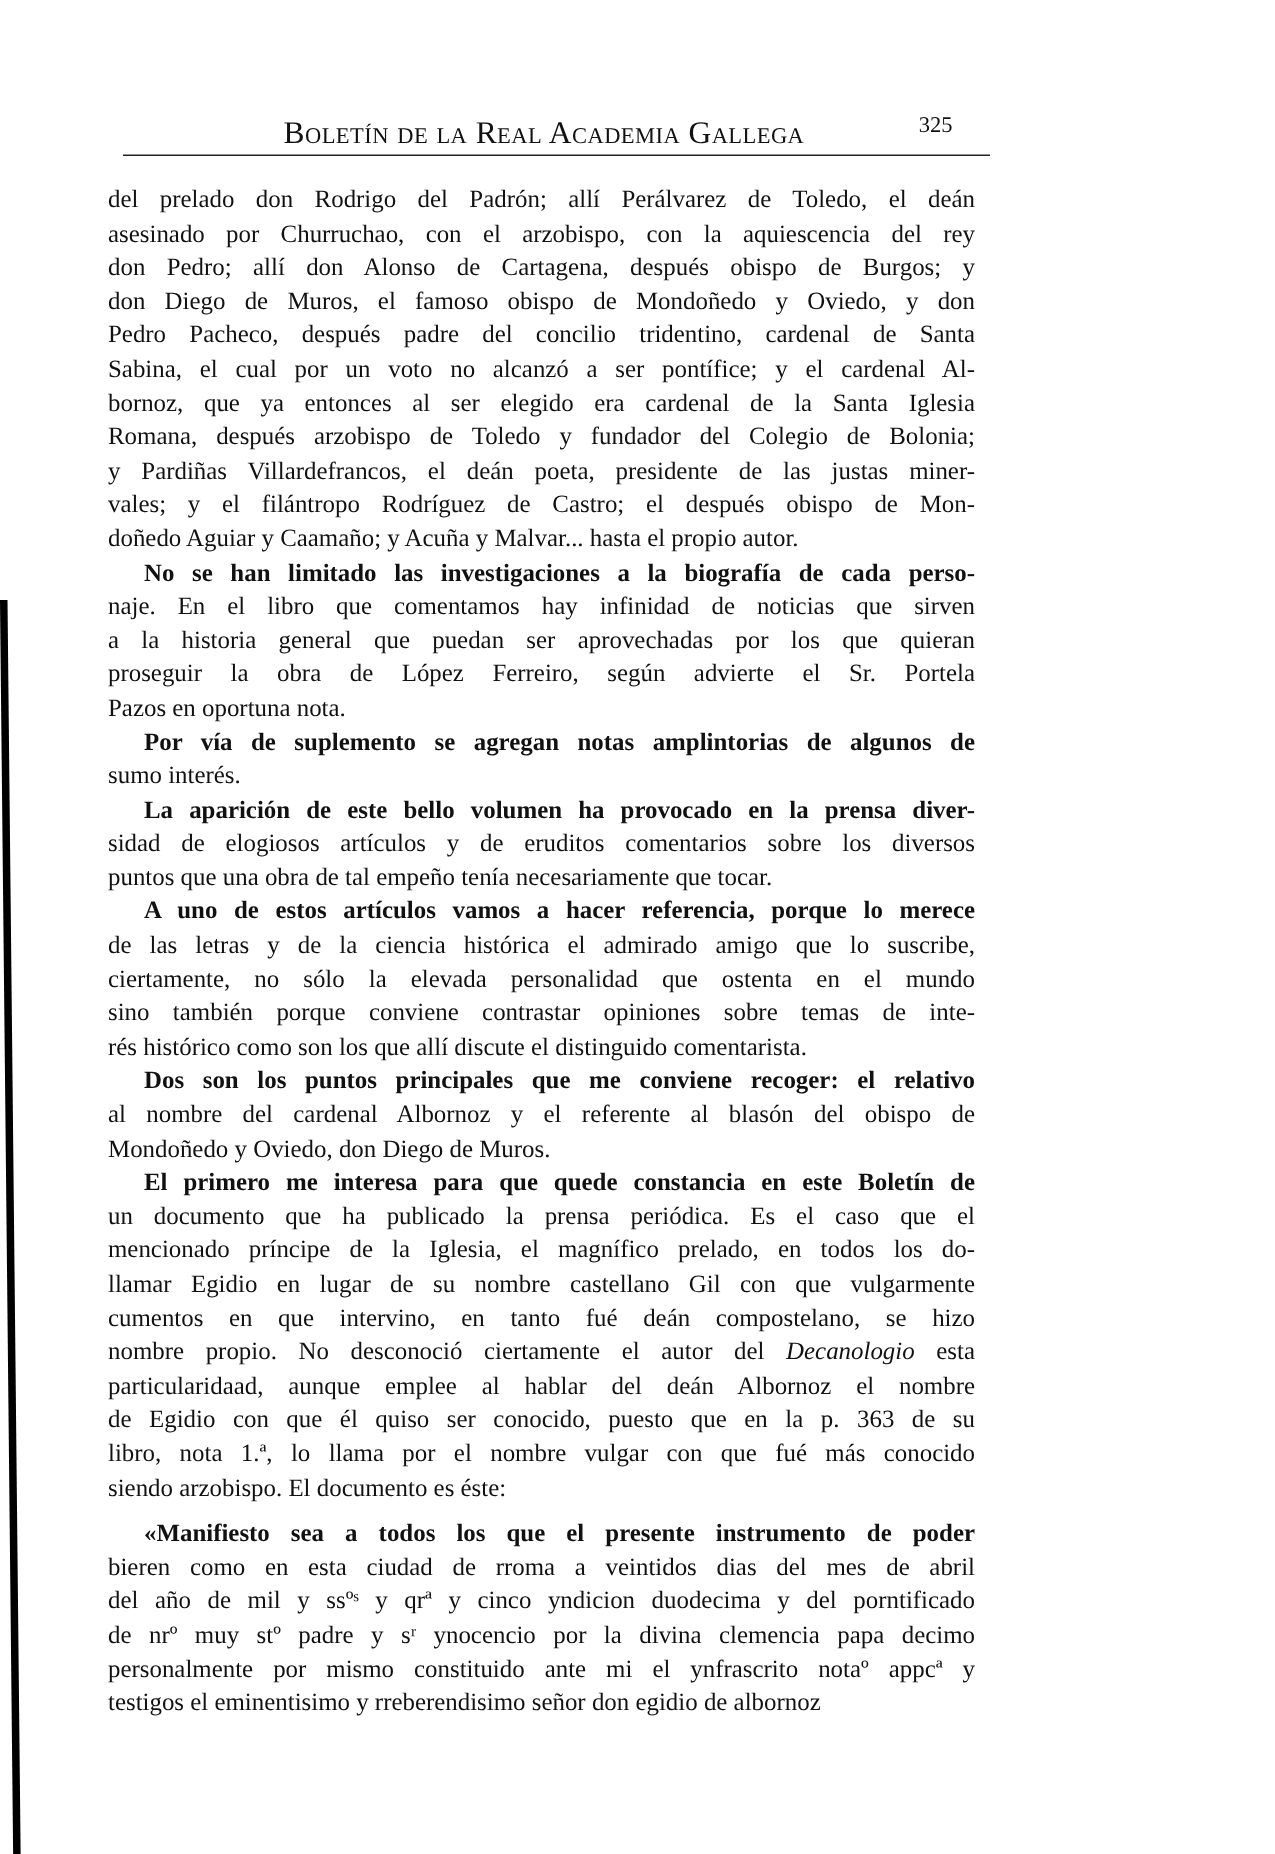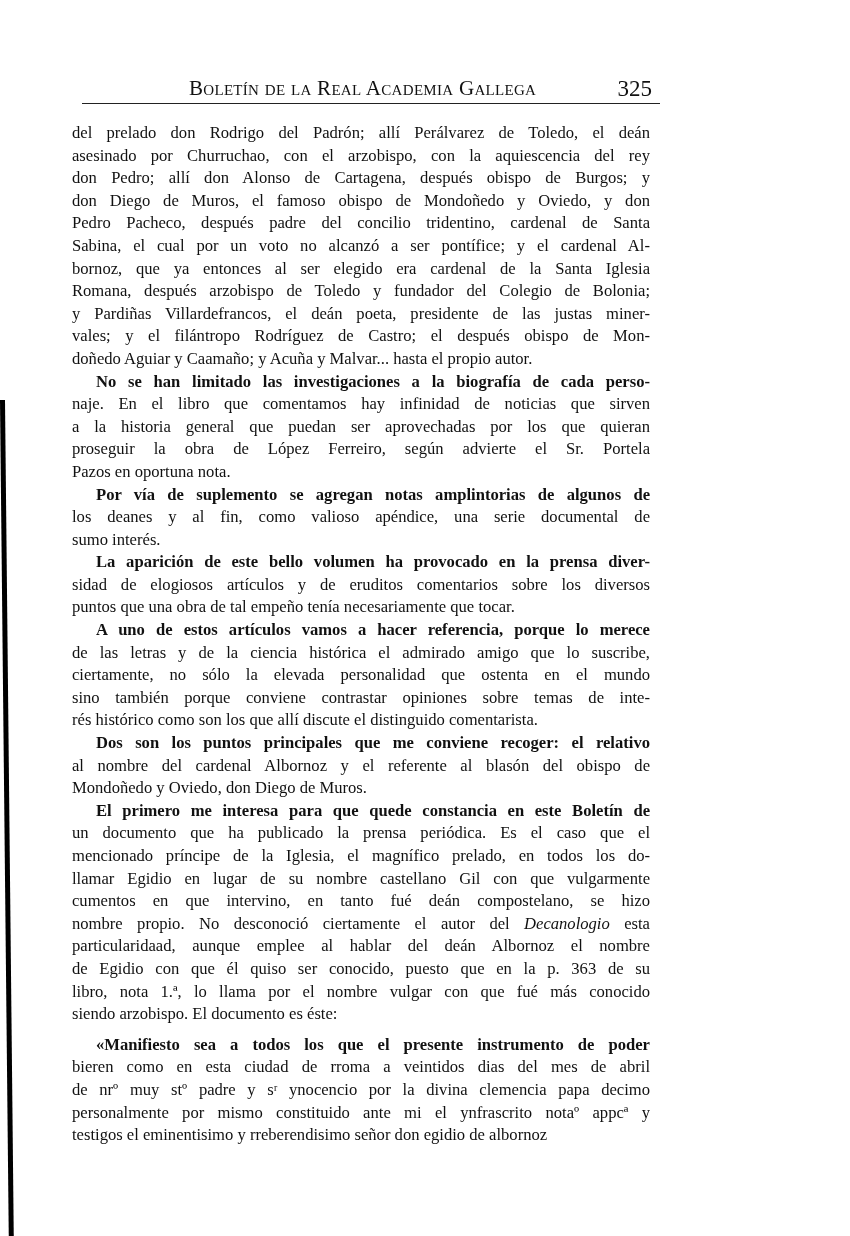--- a/index.html
+++ b/index.html
@@ -1,20 +1,20 @@
 <!DOCTYPE html>
 <html><head>
   <meta charset="utf-8">
   <style>
     html, body { margin: 0; padding: 0; background: #ffffff; }
     body { width: 850px; height: 1236px; position: relative; overflow: hidden; font-family: "Liberation Serif", "DejaVu Serif", serif; color: #111; }
     .scan-edge { position: absolute; left: 0; top: 400px; width: 0; height: 836px; border-left: 5px solid #000; transform: skewX(0.6deg); transform-origin: top left; }
     .header { position: absolute; left: 82px; top: 74px; width: 578px; height: 26px; }
     .running-title { position: absolute; left: 107px; top: 2px; font-size: 21px; letter-spacing: 0.3px; font-variant: small-caps; white-space: nowrap; }
-    .page-number { position: absolute; right: 8px; top: 2px; font-size: 23px; }
+    .page-number { position: absolute; right: 25px; top: 2px; font-size: 15px; }
     .rule { position: absolute; left: 82px; top: 103px; width: 578px; height: 0; border-top: 1.5px solid #222; }
     .body-text { position: absolute; left: 72px; top: 122px; width: 578px; font-size: 16.6px; line-height: 22.6px; text-align: justify; }
     .line { display: block; height: 22.6px; white-space: nowrap; text-align-last: justify; text-align: justify; overflow: hidden; }
     .line.last { text-align-last: left; }
     .line.indent { padding-left: 24px; font-weight: bold; }
     .gap { display: block; height: 8px; }
     em { font-style: italic; }
   </style>
 </head>
 <body>
@@ -43,21 +43,20 @@
     </div>
     <div>
       <span class="line indent">No se han limitado las investigaciones a la biografía de cada perso-</span>
       <span class="line">naje. En el libro que comentamos hay infinidad de noticias que sirven</span>
       <span class="line">a la historia general que puedan ser aprovechadas por los que quieran</span>
       <span class="line">proseguir la obra de López Ferreiro, según advierte el Sr. Portela</span>
       <span class="line last">Pazos en oportuna nota.</span>
     </div>
     <div>
       <span class="line indent">Por vía de suplemento se agregan notas amplintorias de algunos de</span>
-      <span class="line">los deanes y al fin, como valioso apéndice, una serie documental de</span>
       <span class="line last">sumo interés.</span>
     </div>
     <div>
       <span class="line indent">La aparición de este bello volumen ha provocado en la prensa diver-</span>
       <span class="line">sidad de elogiosos artículos y de eruditos comentarios sobre los diversos</span>
       <span class="line last">puntos que una obra de tal empeño tenía necesariamente que tocar.</span>
     </div>
     <div>
       <span class="line indent">A uno de estos artículos vamos a hacer referencia, porque lo merece</span>
       <span class="line">de las letras y de la ciencia histórica el admirado amigo que lo suscribe,</span>
@@ -79,17 +78,18 @@
       <span class="line">nombre propio. No desconoció ciertamente el autor del <em>Decanologio</em> esta</span>
       <span class="line">particularidaad, aunque emplee al hablar del deán Albornoz el nombre</span>
       <span class="line">de Egidio con que él quiso ser conocido, puesto que en la p. 363 de su</span>
       <span class="line">libro, nota 1.ª, lo llama por el nombre vulgar con que fué más conocido</span>
       <span class="line last">siendo arzobispo. El documento es éste:</span>
     </div>
     <span class="gap"></span>
     <div>
       <span class="line indent">«Manifiesto sea a todos los que el presente instrumento de poder</span>
       <span class="line">bieren como en esta ciudad de rroma a veintidos dias del mes de abril</span>
+      <span class="line">del año de mil y ssºˢ y qrª y cinco yndicion duodecima y del porntificado</span>
       <span class="line">de nrº muy stº padre y sʳ ynocencio por la divina clemencia papa decimo</span>
       <span class="line">personalmente por mismo constituido ante mi el ynfrascrito notaº appcª y</span>
       <span class="line last">testigos el eminentisimo y rreberendisimo señor don egidio de albornoz</span>
     </div>
   </div>
 
 </body></html>

